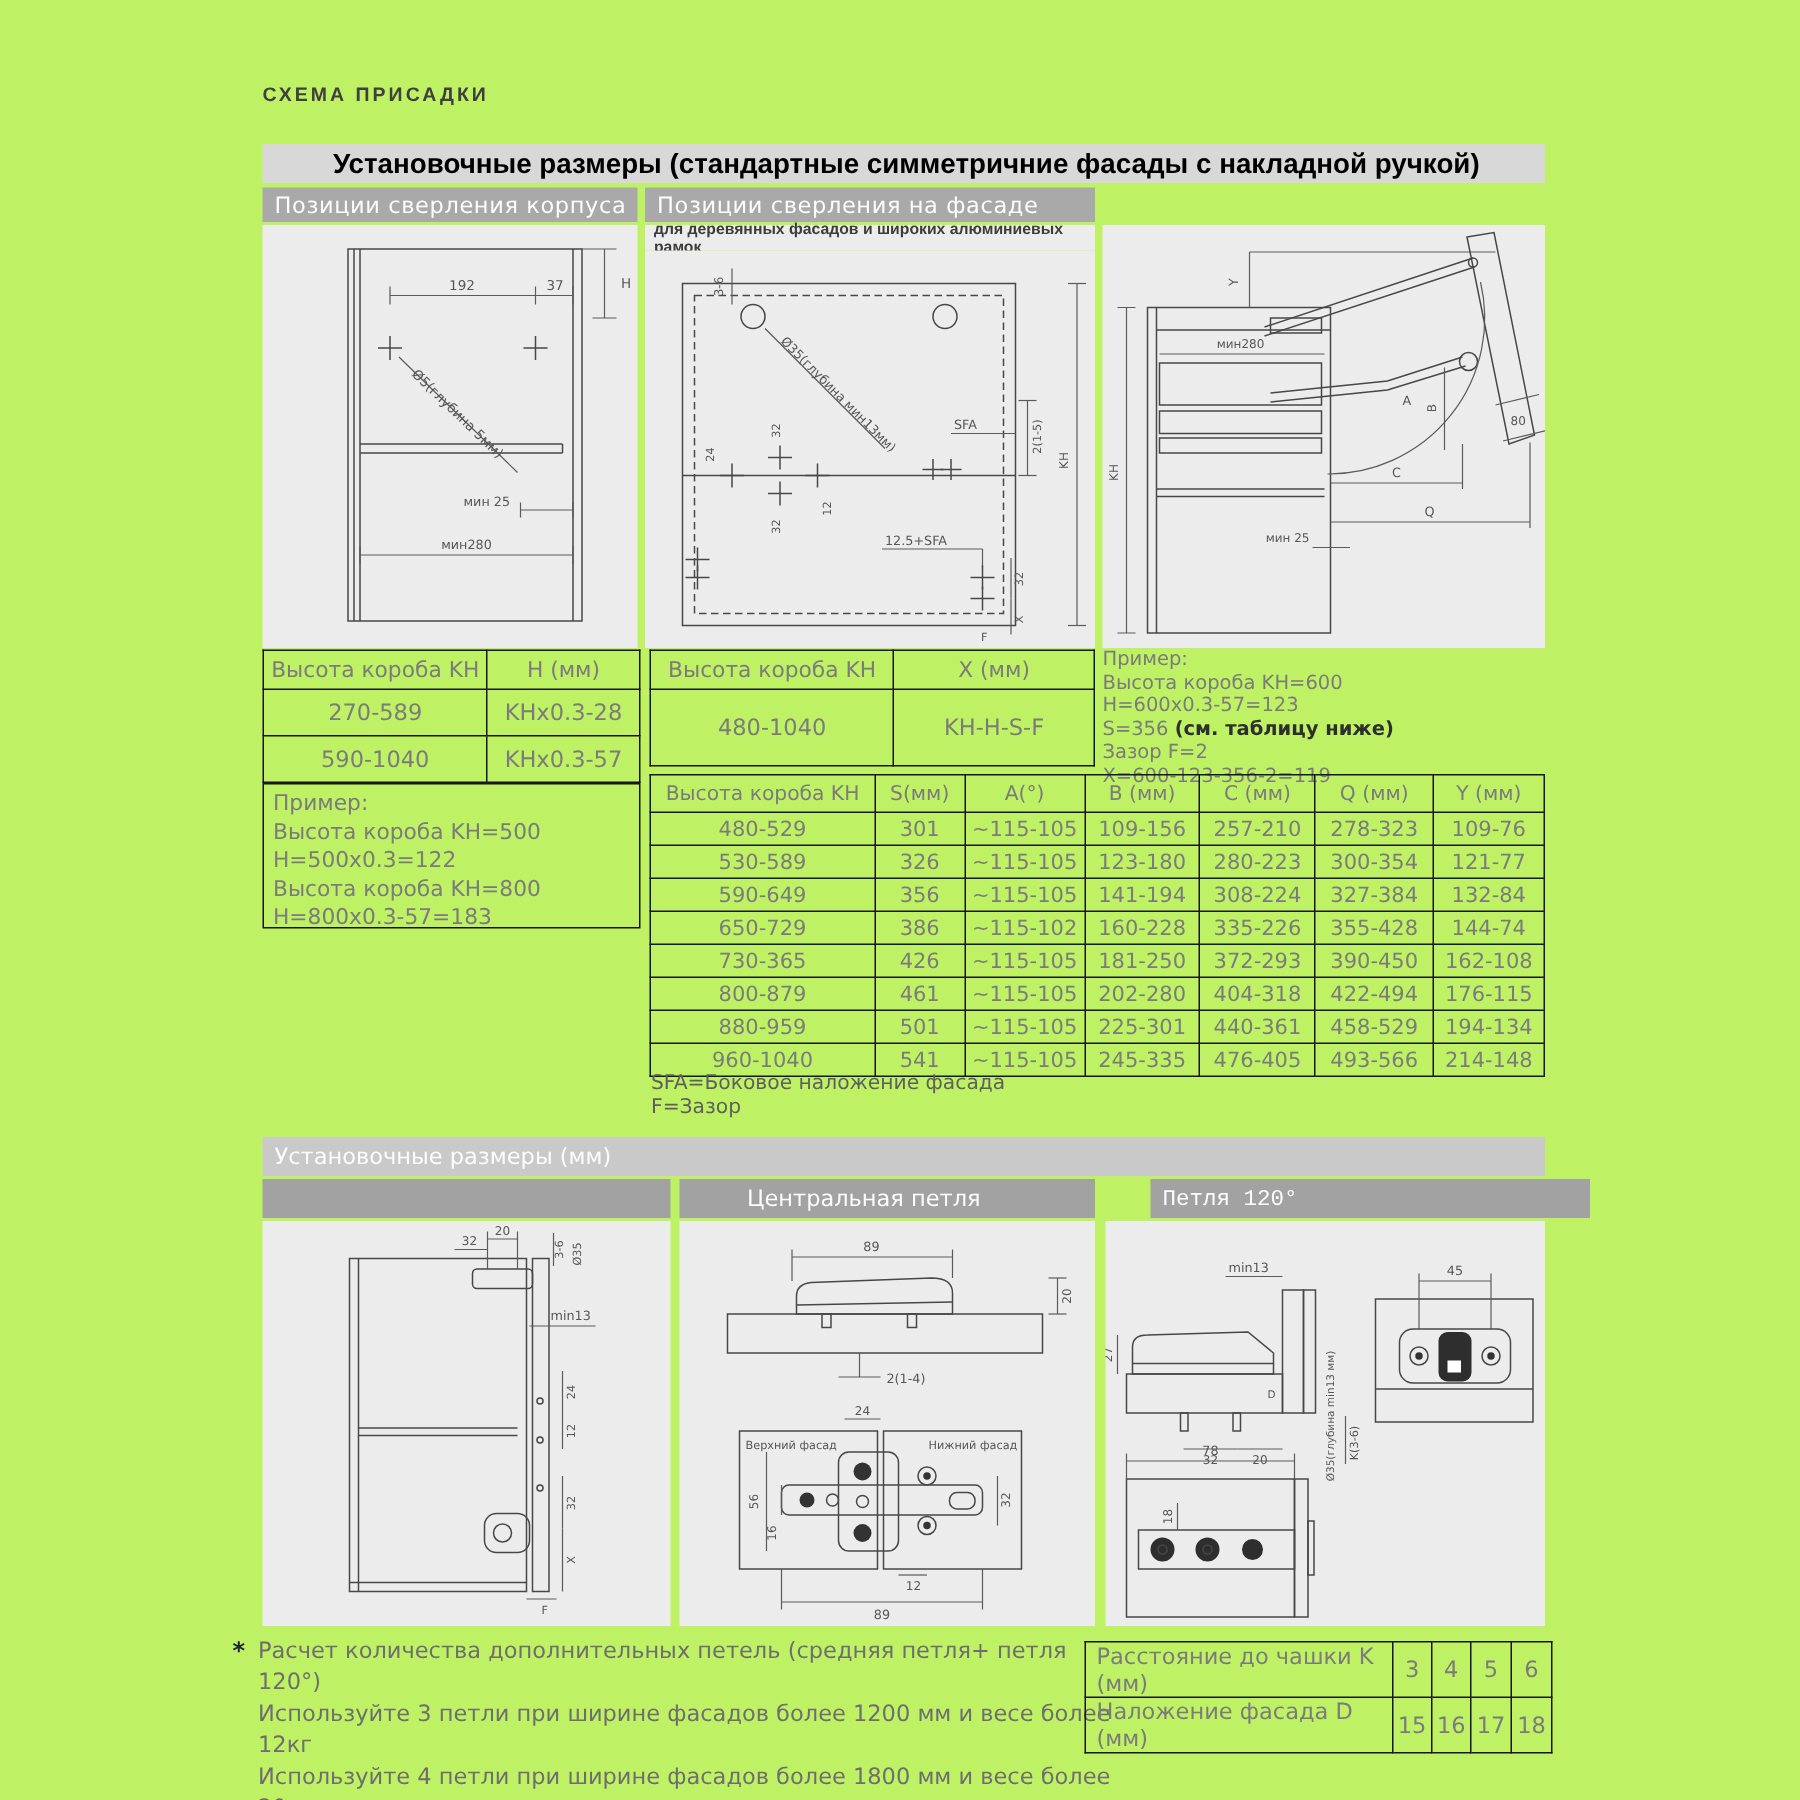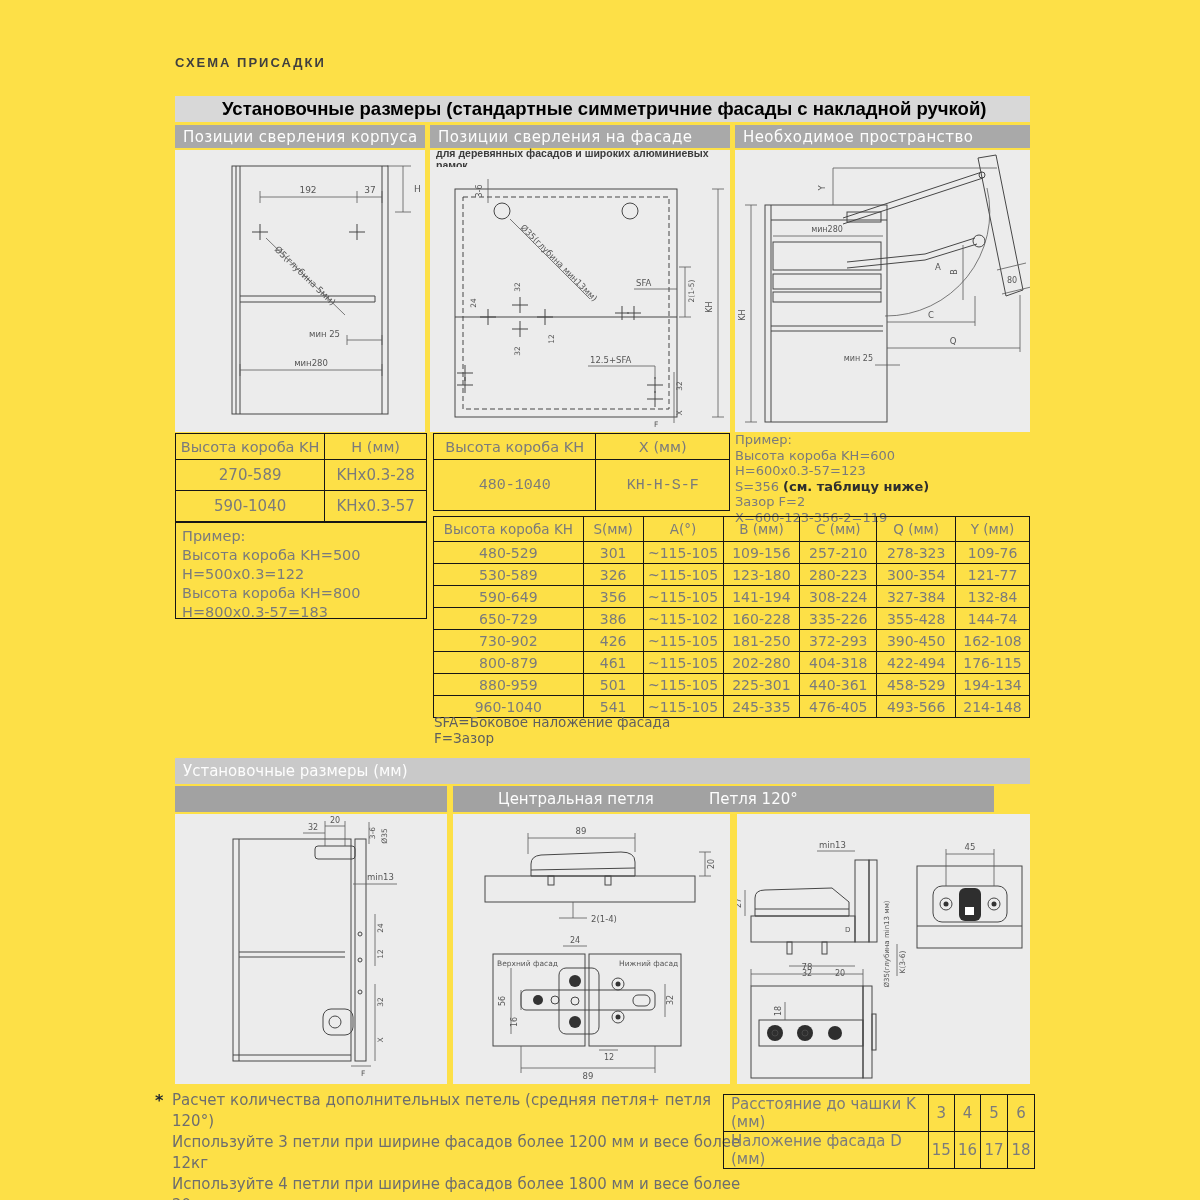--- a/index.html
+++ b/index.html
@@ -1,35 +1,35 @@
 <!DOCTYPE html>
 <html><head>
 <meta charset="utf-8">
 <style>
   html,body{margin:0;padding:0;background:#fff;}
-  #page{position:relative;width:1200px;height:1200px;background:#fde047;overflow:hidden;
+  #page{position:relative;width:1200px;height:1200px;background:#bef264;overflow:hidden;
         font-family:"DejaVu Sans",sans-serif;}
   .abs{position:absolute;}
   .top-label{font-size:13px;color:#3f3f3f;letter-spacing:2px;font-weight:bold;
              font-family:"Liberation Sans",sans-serif;}
   .main-title{background:#d8d8d8;color:#000;font-weight:bold;font-size:18.5px;
               display:flex;align-items:center;padding-left:8px;box-sizing:border-box;
               font-family:"Liberation Sans",sans-serif;}
   .col-head{background:#a9a9a9;color:#fdfdfd;font-size:15px;display:flex;align-items:center;
             padding-left:8px;box-sizing:border-box;letter-spacing:.4px;}
   .panel{background:#ececec;}
   .subtitle{background:#ececec;color:#3c3c3c;font-weight:bold;font-size:10.5px;
             display:flex;align-items:center;padding-left:6px;box-sizing:border-box;
             font-family:"Liberation Sans",sans-serif;}
   table{border-collapse:collapse;color:#7b7b7b;}
   td,th{border:1.5px solid #161616;text-align:center;font-weight:normal;padding:0 3px;}
   .dim-tbl{font-size:15px;}
   .dim-tbl th{height:25px;font-size:14.5px;}
   .dim-tbl td{height:30px;}
-  .x-tbl td{height:50px;font-family:Liberation Mono, monospace;}
+  .x-tbl td{height:50px;}
   .main-tbl{font-size:14px;}
   .main-tbl th{height:24px;font-size:13.5px;}
   .main-tbl td{height:21px;}
   .example-box{border:1.5px solid #161616;box-sizing:border-box;color:#7b7b7b;
                font-size:14.5px;line-height:19px;padding:4px 6px;}
   .x-example{color:#7b7b7b;font-size:13px;line-height:15.5px;}
   .x-example b{color:#2e2e2e;}
   .notes{color:#5f5f5f;font-size:13.5px;line-height:16px;}
   .band-light{background:#c9c9c9;color:#fdfdfd;font-size:15px;display:flex;align-items:center;
               padding-left:8px;box-sizing:border-box;}
@@ -52,21 +52,20 @@
 <body>
 
 <div id="page">
 
   <div class="abs top-label" style="left:175px;top:55px;">СХЕМА  ПРИСАДКИ</div>
 
   <div class="abs main-title" style="left:175px;top:96px;width:855px;height:26px;padding-left:47px;">Установочные размеры (стандартные симметричние фасады с накладной ручкой)</div>
 
   <div class="abs col-head" style="left:175px;top:125px;width:250px;height:23px;text-align:center;">Позиции сверления корпуса</div>
   <div class="abs col-head" style="left:430px;top:125px;width:300px;height:23px;">Позиции сверления на фасаде</div>
-  <div class="abs col-head" style="left:735px;top:125px;width:295px;height:23px;">Необходимое пространство</div>
 
   <div class="abs subtitle" style="left:430px;top:150px;width:300px;height:17px;">для деревянных фасадов и широких алюминиевых рамок</div>
 
   <div class="abs panel" style="left:175px;top:150px;width:250px;height:282px;">
     <svg width="250" height="282" viewBox="0 0 250 282">
       <rect class="ln" x="57" y="16" width="156" height="248" fill="#f0f0f0"></rect>
       <line class="ln" x1="61" y1="16" x2="61" y2="264"></line>
       <line class="ln" x1="65" y1="16" x2="65" y2="264"></line>
       <line class="ln" x1="207" y1="16" x2="207" y2="264"></line>
       <line class="ln" x1="65" y1="146" x2="200" y2="146"></line>
@@ -300,21 +299,21 @@
         <tr>
           <td>650-729</td>
           <td>386</td>
           <td>~115-102</td>
           <td>160-228</td>
           <td>335-226</td>
           <td>355-428</td>
           <td>144-74</td>
         </tr>
         <tr>
-          <td>730-902</td>
+          <td>730-365</td>
           <td>426</td>
           <td>~115-105</td>
           <td>181-250</td>
           <td>372-293</td>
           <td>390-450</td>
           <td>162-108</td>
         </tr>
         <tr>
           <td>800-879</td>
           <td>461</td>
@@ -346,21 +345,21 @@
   </table>
 
   <div class="abs notes" style="left:434px;top:714px;">
     <div>SFA=Боковое наложение фасада</div>
     <div>F=Зазор</div>
   </div>
 
   <div class="abs band-light" style="left:175px;top:758px;width:855px;height:26px;">Установочные размеры (мм)</div>
   <div class="abs band-dark" style="left:175px;top:786px;width:272px;height:26px;"></div>
   <div class="abs band-dark" style="left:453px;top:786px;width:277px;height:26px;padding-left:45px;">Центральная петля</div>
-  <div class="abs band-dark" style="left:701px;top:786px;width:293px;height:26px;padding-left:8px;">Петля 120°</div>
+  <div class="abs band-dark" style="left:767px;top:786px;width:293px;height:26px;padding-left:8px;font-family:Liberation Mono, monospace;">Петля 120°</div>
 
   <div class="abs panel" style="left:175px;top:814px;width:272px;height:270px;">
     <svg width="272" height="270" viewBox="0 0 272 270">
       <rect class="ln" x="58" y="25" width="118" height="222" fill="#e0e0e0"></rect>
       <line class="ln" x1="64" y1="25" x2="64" y2="247"></line>
       <line class="ln" x1="58" y1="241" x2="176" y2="241"></line>
       <line class="ln" x1="64" y1="138" x2="170" y2="138"></line>
       <line class="ln" x1="64" y1="143" x2="170" y2="143"></line>
       <rect class="ln" x="180" y="25" width="11" height="222" fill="#e0e0e0"></rect>
       <rect class="ln" x="140" y="32" width="40" height="13" fill="#fff" rx="3"></rect>

